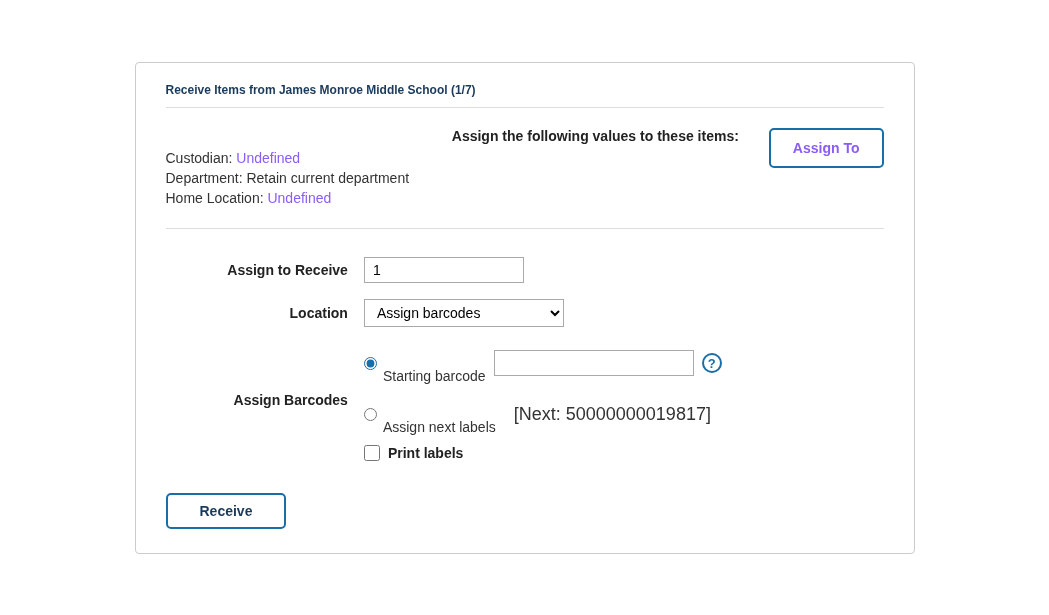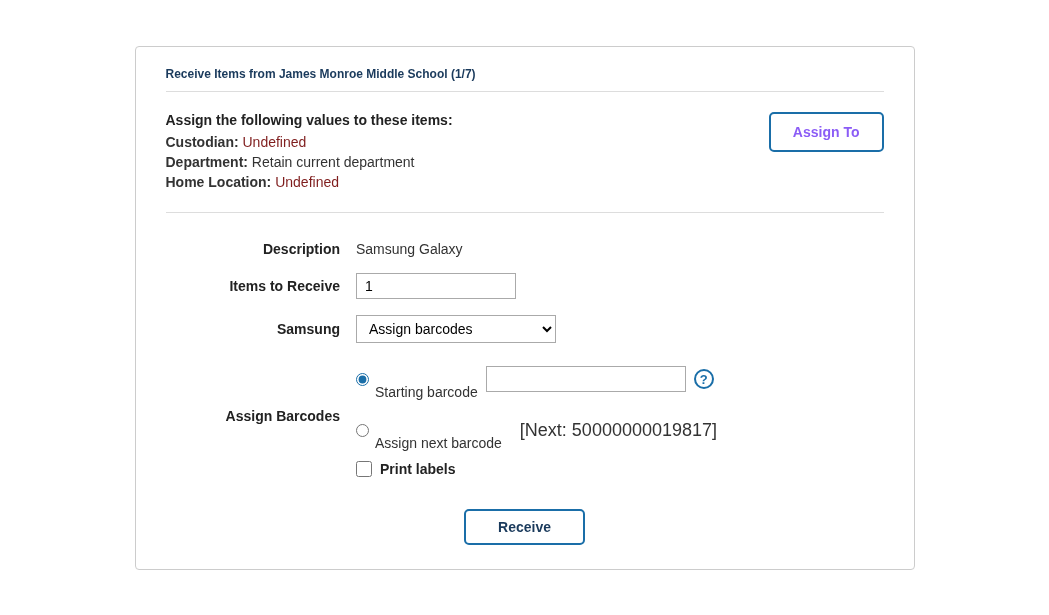--- a/index.html
+++ b/index.html
@@ -35,30 +35,31 @@
       align-items: flex-start;
       margin-bottom: 18px;
     }
     .assign-info {
       flex: 1;
     }
     .assign-info .header-line {
       font-weight: bold;
       margin-bottom: 6px;
       color: #222;
+      text-align: right;
     }
     .assign-info .info-line {
       margin-bottom: 4px;
       color: #333;
     }
     .assign-info .info-line .label {
-      font-weight: bold;
+      font-weight: normal;
     }
     .assign-info .info-line .value-blue {
-      color: #7f1d1d;
+      color: #8b5cf6;
     }
     .assign-to-btn {
       background: #fff;
       border: 2px solid #1a6ea8;
       color: #8b5cf6;
       font-weight: bold;
       font-size: 14px;
       padding: 10px 22px;
       border-radius: 5px;
       cursor: pointer;
@@ -160,21 +161,20 @@
       margin-right: 8px;
       width: 16px;
       height: 16px;
     }
     .print-labels-row label {
       font-weight: bold;
       color: #222;
     }
     .button-row {
       display: flex;
-      justify-content: center;
       gap: 4px;
       margin-top: 24px;
     }
     .btn-receive, .btn-cancel {
       background: #fff;
       border: 2px solid #1a6ea8;
       color: #1a3a5c;
       font-weight: bold;
       font-size: 14px;
       padding: 8px 32px;
@@ -210,56 +210,52 @@
         <span class="value-blue">Undefined</span>
       </div>
     </div>
     <button class="assign-to-btn">Assign To</button>
   </div>
 
   <hr class="divider">
 
   <div class="form-grid">
 
+
+
     <div class="form-row">
-      <div class="form-label">Description</div>
-      <div class="form-value">Samsung Galaxy</div>
-    </div>
-
-
-    <div class="form-row">
-      <div class="form-label">Items to Receive</div>
+      <div class="form-label">Assign to Receive</div>
       <div class="form-value">
         <input type="text" value="1" style="">
       </div>
     </div>
 
     <div class="form-row">
-      <div class="form-label">Samsung</div>
+      <div class="form-label">Location</div>
       <div class="form-value">
         <select>
           <option>Assign barcodes</option>
           <option>Keep existing barcodes</option>
           <option>No barcodes</option>
         </select>
       </div>
     </div>
 
     <div class="form-row">
       <div class="form-label">Assign Barcodes</div>
       <div class="assign-barcodes-section">
         <div class="barcode-row">
           <input type="radio" name="barcode_option" id="rb_starting" checked="" style="">
           <label for="rb_starting">Starting barcode</label>
           <input type="text" value="" style="">
           <span class="help-icon">?</span>
         </div>
         <div class="barcode-row">
           <input type="radio" name="barcode_option" id="rb_next" style="">
-          <label for="rb_next">Assign next barcode</label>
+          <label for="rb_next">Assign next labels</label>
           <span class="next-barcode-text">[Next: 50000000019817]</span>
         </div>
         <div class="print-labels-row">
           <input type="checkbox" id="cb_print" style="">
           <label for="cb_print">Print labels</label>
         </div>
       </div>
     </div>
 
   </div>

